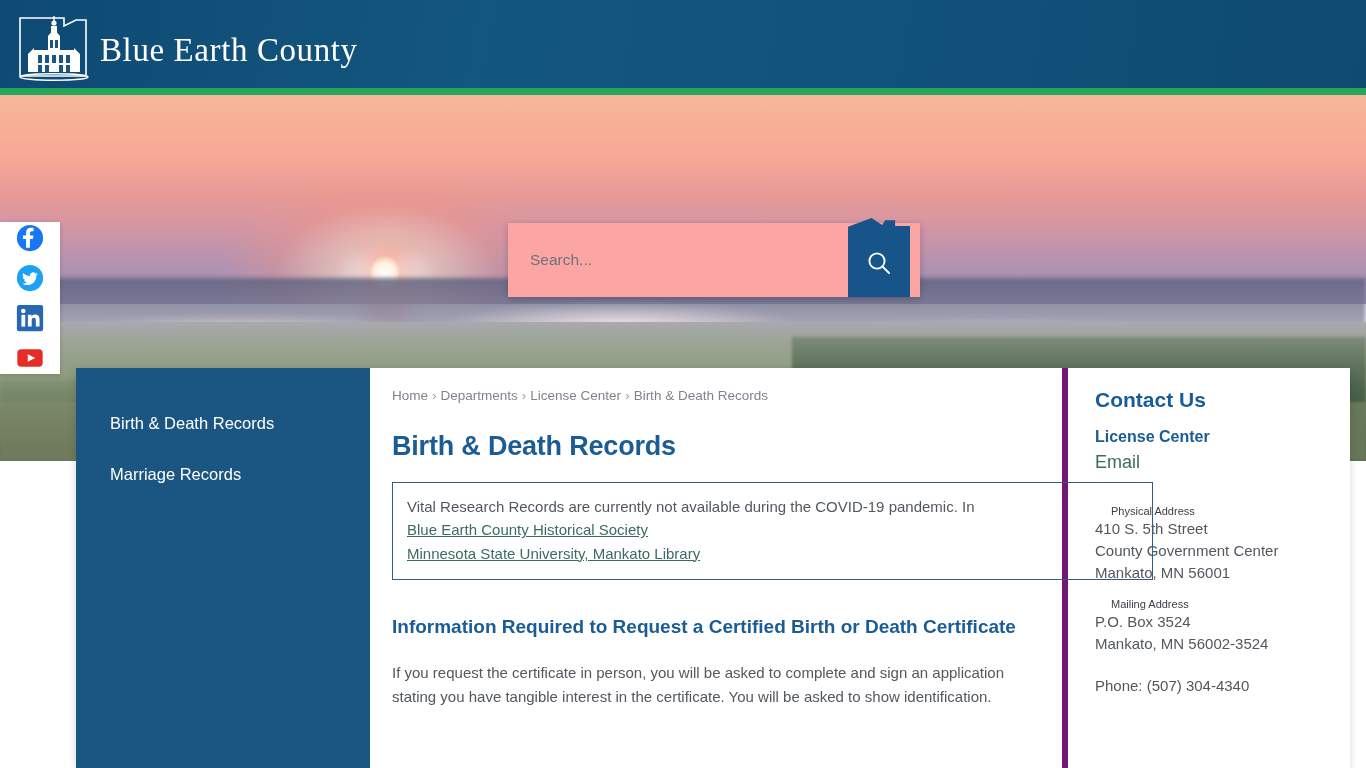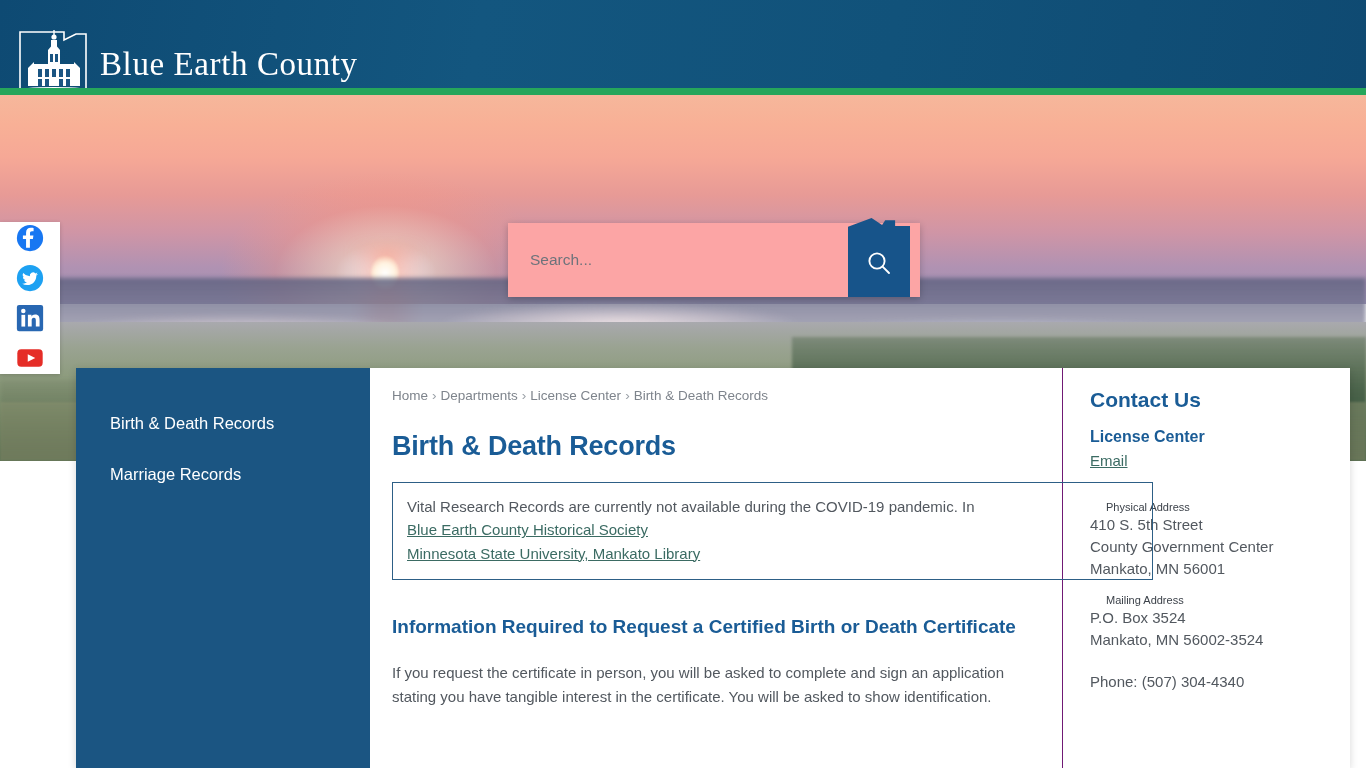--- a/index.html
+++ b/index.html
@@ -8,21 +8,21 @@
     overflow: hidden;
     font-family: "Liberation Sans", sans-serif;
     background: #ffffff;
   }
   #page { position: relative; width: 1366px; height: 768px; overflow: hidden; }
 
   
   .header {
     position: absolute; left: 0; top: 0; width: 1366px; height: 100px;
     background: linear-gradient(100deg, #0e4a73 0%, #13567f 35%, #11527a 65%, #0f4a72 100%);
-    display: flex; align-items: flex-end;
+    display: flex; align-items: center;
   }
   .header-stripe {
     position: absolute; left: 0; top: 88px; width: 1366px; height: 7px;
     background: #26a65b;
   }
   .logo-wrap { display: flex; align-items: center; padding-left: 14px; }
   .logo-mark { width: 78px; height: 72px; flex: 0 0 auto; }
   .logo-text {
     color: #ffffff;
     font-family: "Liberation Serif", serif;
@@ -203,31 +203,31 @@
   .section-title {
     color: #1a5c96; font-size: 19px; font-weight: bold; line-height: 1.33;
     width: 625px; margin-bottom: 22px;
   }
   .body-text {
     font-size: 15px; color: #52585f; line-height: 1.62; width: 625px;
   }
 
   .contact-col {
     width: 288px; flex: 0 0 288px;
-    border-left: 1px solid #701a75;
+    border-left: 6px solid #701a75;
     padding: 20px 20px 20px 27px;
   }
   .contact-heading {
     color: #1a5c96; font-size: 21px; font-weight: bold; margin-bottom: 16px;
   }
   .contact-sub {
     color: #1a5c96; font-size: 16px; font-weight: bold; margin-bottom: 6px;
   }
   .contact-link {
-    color: #3b6b63; font-size: 15px; text-decoration: underline;
+    color: #3b6b63; font-size: 18px; 
     cursor: pointer; display: inline-block; margin-bottom: 18px;
   }
   .contact-label {
     color: #3b4149; font-size: 11px; font-weight: normal; margin-top: 14px; margin-bottom: 1px; margin-left: 16px;
   }
   .contact-line { color: #52585f; font-size: 15px; line-height: 1.47; }
   .contact-phone { color: #52585f; font-size: 15px; margin-top: 22px; }
 </style>
 </head>
 <body>

